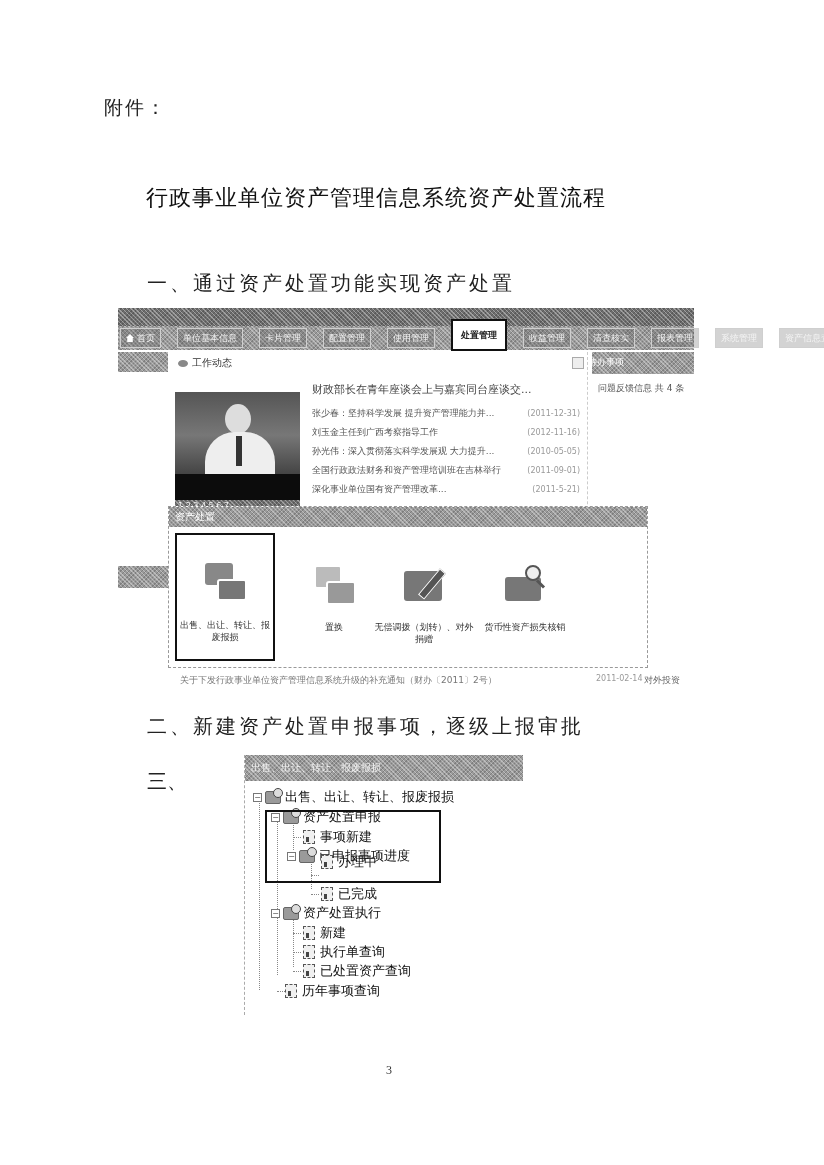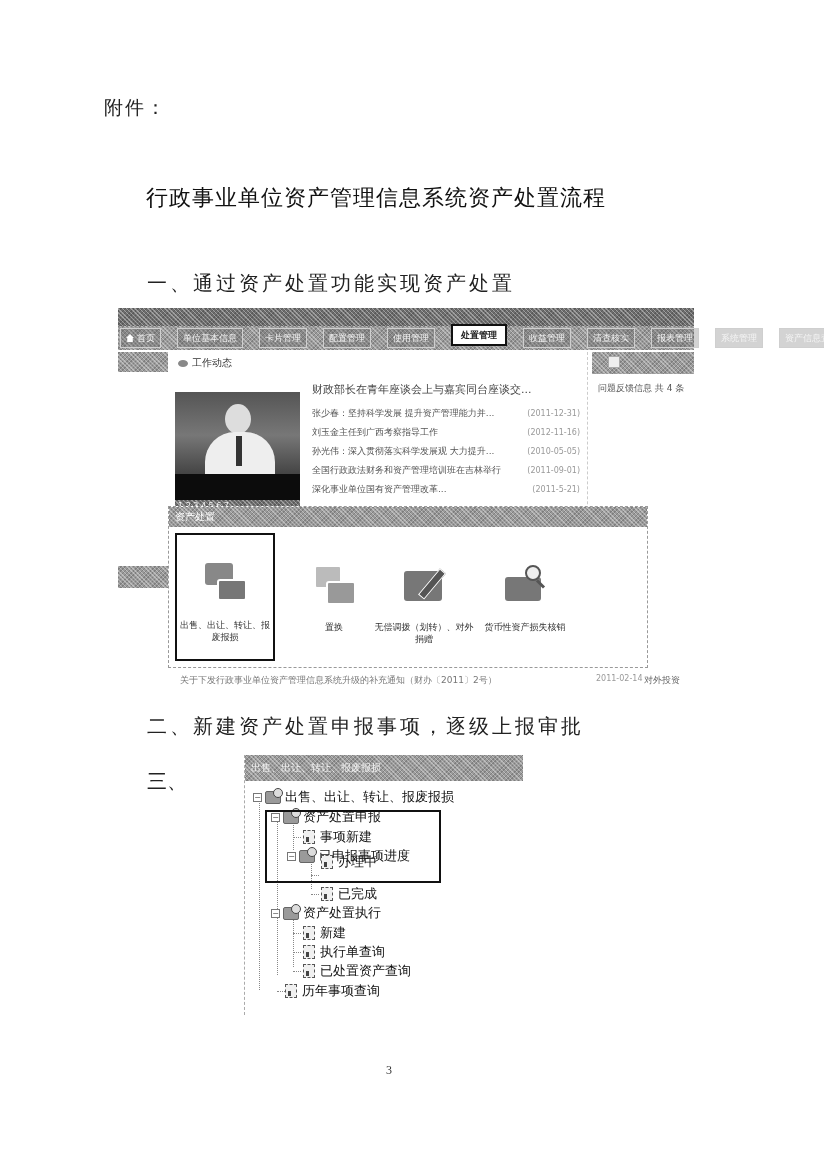--- a/index.html
+++ b/index.html
@@ -20,21 +20,21 @@
     background-image: repeating-linear-gradient(45deg, rgba(255,255,255,0.35) 0 1px, transparent 1px 3px),
                       repeating-linear-gradient(-45deg, rgba(0,0,0,0.18) 0 1px, transparent 1px 3px);
   }
   .ht-dark { background-color: #6d6d6d; }
 
   
   .shot1 { left: 118px; top: 308px; width: 576px; height: 382px; font-family: "DejaVu Sans", sans-serif; }
   .topbar { left: 0; top: 0; width: 576px; height: 18px; }
   .navbar { left: 0; top: 18px; width: 576px; height: 24px; display: flex; align-items: center; padding-left: 2px; gap: 15px; }
   .nav-tab { height: 20px; padding: 0 5px; margin-right: 1px; border: 1px solid #cfcfcf; font-size: 9px; color: #f4f4f4; display: flex; align-items: center; white-space: nowrap; background: rgba(80,80,80,0.25); }
-  .nav-tab.active { background: #fff; color: #222; border: 2px solid #111; height: 22px; margin-top: -6px; padding: 0 8px; font-weight: bold; }
+  .nav-tab.active { background: #fff; color: #222; border: 2px solid #111; height: 32px; margin-top: -6px; padding: 0 8px; font-weight: bold; }
   .home-icon { display: inline-block; width: 8px; height: 8px; background: #fff; clip-path: polygon(50% 0, 100% 50%, 85% 50%, 85% 100%, 15% 100%, 15% 50%, 0 50%); margin-right: 3px; }
 
   .left-stub { left: 0; top: 44px; width: 50px; height: 20px; }
   .left-stub2 { left: 0; top: 258px; width: 50px; height: 22px; }
   .content-area { left: 52px; top: 44px; width: 418px; height: 212px; background: #fff; border-right: 1px dashed #ccc; }
   .work-title { left: 8px; top: 4px; font-size: 10px; color: #333; display: flex; align-items: center; gap: 4px; }
   .eye-icon { width: 10px; height: 7px; border-radius: 50%; background: #888; display: inline-block; }
 
   .photo { left: 5px; top: 40px; width: 125px; height: 108px; background: linear-gradient(180deg,#555 0%,#777 40%,#222 100%); overflow: hidden; }
   .photo .head { position: absolute; left: 50px; top: 12px; width: 26px; height: 30px; border-radius: 50%; background: #ddd; }
@@ -42,21 +42,21 @@
   .photo .tie { position: absolute; left: 61px; top: 44px; width: 6px; height: 30px; background: #333; }
   .photo .desk { position: absolute; left: 0; top: 82px; width: 125px; height: 26px; background: #0c0c0c; }
   .photo-cap { left: 5px; top: 148px; width: 125px; height: 14px; font-size: 8px; color: #eee; padding-left: 3px; line-height: 14px; }
 
   .news-head { left: 142px; top: 30px; font-size: 11px; color: #444; }
   .news-list { left: 142px; top: 52px; width: 268px; }
   .news-row { display: flex; justify-content: space-between; font-size: 9px; color: #555; height: 19px; line-height: 19px; text-align: center; }
   .news-row .d { color: #999; font-size: 8px; }
 
   .side-panel { left: 474px; top: 44px; width: 102px; height: 22px; }
-  .side-title { left: 478px; top: 48px; font-size: 9px; color: #fff; display: flex; align-items: center; gap: 4px; flex-direction: column; }
+  .side-title { left: 454px; top: 48px; font-size: 9px; color: #fff; display: flex; align-items: center; gap: 4px; }
   .doc-mini-icon { width: 12px; height: 12px; background: #eee; border: 1px solid #aaa; display: inline-block; }
   .side-item { left: 480px; top: 74px; font-size: 9px; color: #555; white-space: nowrap; }
 
   .popup { left: 50px; top: 198px; width: 480px; height: 162px; background: #fff; border: 1px dashed #999; }
   .popup-bar { left: 0; top: 0; width: 478px; height: 20px; }
   .popup-title { left: 6px; top: 3px; font-size: 10px; color: #fff; }
   .func { position: absolute; top: 30px; width: 90px; height: 120px; display: flex; flex-direction: column; align-items: center; }
   .func.sel { border: 2px solid #111; width: 100px; height: 128px; top: 26px; }
   .func-icon { width: 44px; height: 44px; margin-top: 26px; border-radius: 4px; position: relative; }
   .func-label { margin-top: 14px; font-size: 9px; color: #333; text-align: center; line-height: 12px; }

